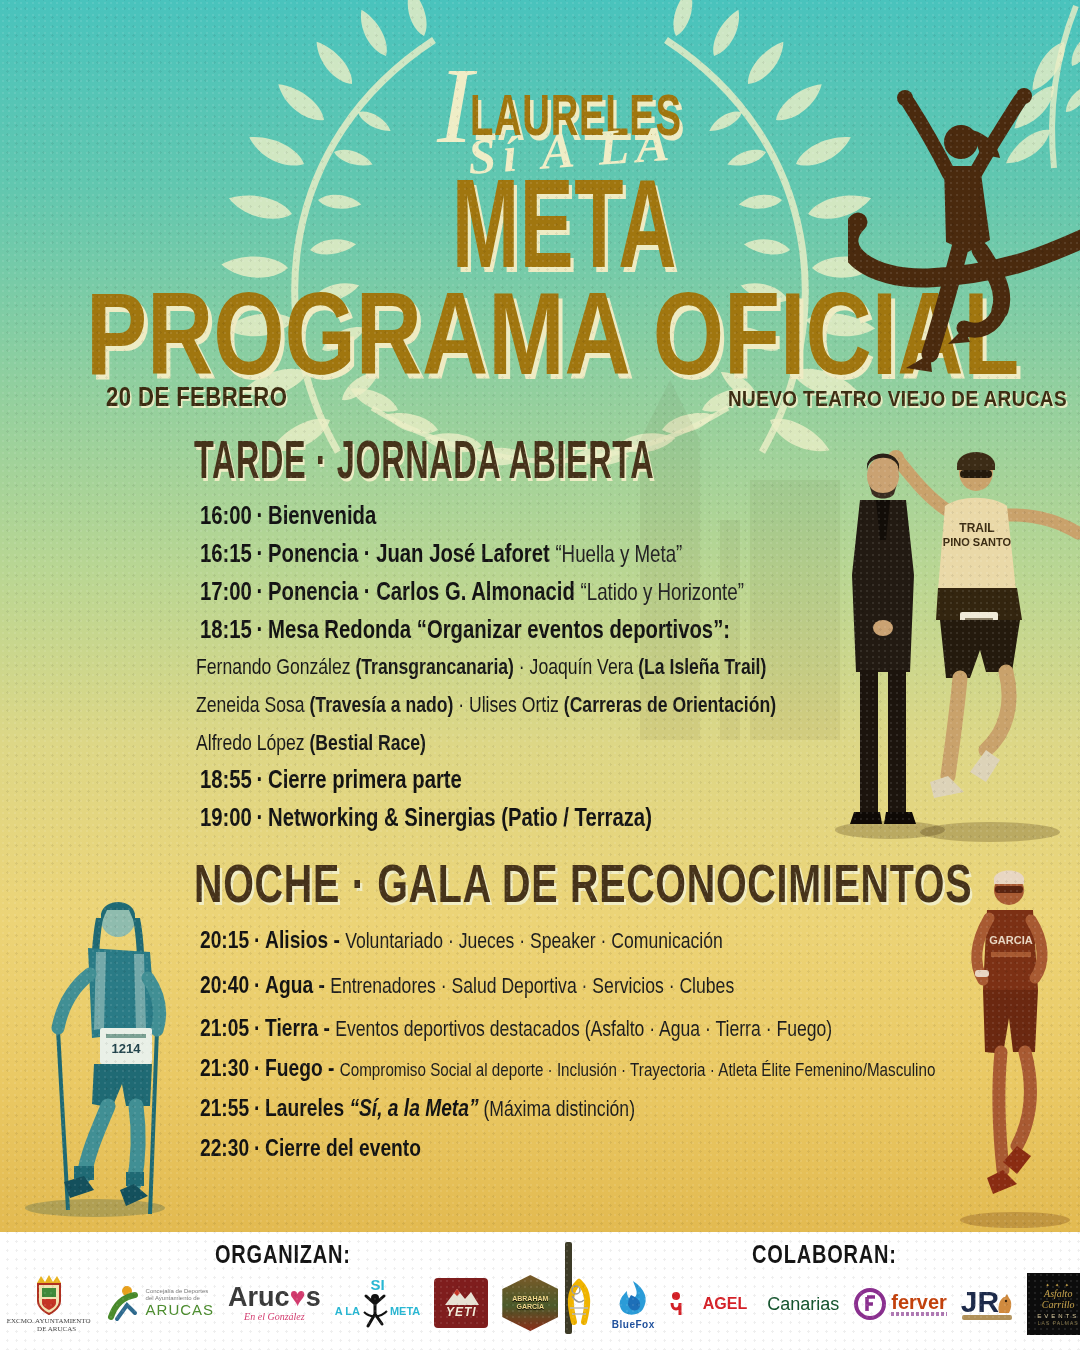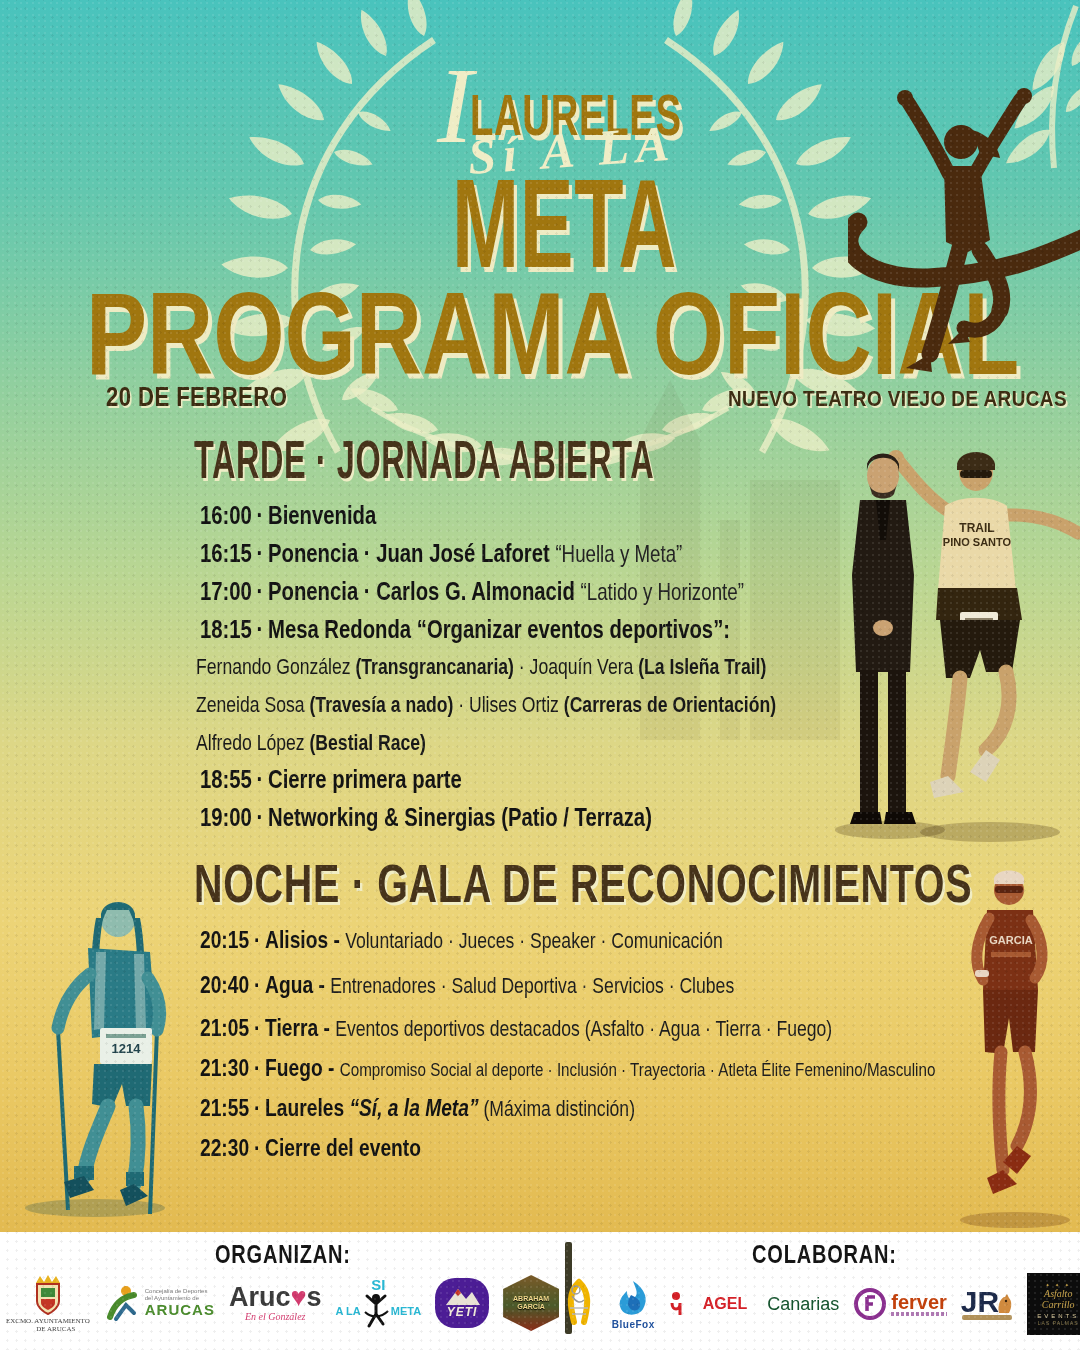--- a/index.html
+++ b/index.html
@@ -256,21 +256,21 @@
 
         <div class="logo" style="flex-direction:row;gap:5px;">
           <svg width="36" height="40" viewBox="0 0 36 40">
             <circle cx="22" cy="8" r="5" fill="#e8a01c"></circle>
             <path d="M6,34 C10,22 18,14 30,12" fill="none" stroke="#4a8b2c" stroke-width="6" stroke-linecap="round"></path>
             <path d="M12,36 L22,22 L30,30" fill="none" stroke="#2f6b8f" stroke-width="4" stroke-linecap="round"></path>
           </svg>
           <div style="text-align:left;">
             <div class="tiny2">Concejalía de Deportes</div>
             <div class="tiny2">del Ayuntamiento de</div>
-            <div style="font-size:15px;font-weight:700;color:#4a8b2c;letter-spacing:1px;">ARUCAS</div>
+            <div style="font-size:15px;font-weight:400;color:#4a8b2c;letter-spacing:1px;">ARUCAS</div>
           </div>
         </div>
 
         <div class="logo">
           <div style="font-size:27px;font-weight:700;color:#3a3a3a;line-height:1;"><span>Aruc</span><span style="color:#d23b6e;">♥</span><span>s</span></div>
           <div style="font-size:10px;font-style:italic;color:#d23b6e;font-family:'Liberation Serif',serif;">En el González</div>
         </div>
 
         <div class="logo">
           <div style="font-size:15px;font-weight:700;color:#29b7d3;line-height:1;">SI</div>
@@ -279,21 +279,21 @@
             <svg width="26" height="38" viewBox="0 0 26 38">
               <circle cx="13" cy="6" r="4" fill="#111"></circle>
               <path d="M13,10 L13,22 M13,12 L4,4 M13,12 L22,4 M13,22 L6,34 M13,22 L20,32" stroke="#111" stroke-width="3" fill="none" stroke-linecap="round"></path>
               <path d="M2,20 C8,26 18,26 25,19" stroke="#111" stroke-width="2" fill="none"></path>
             </svg>
             <span style="font-size:11px;font-weight:700;color:#29b7d3;">META</span>
           </div>
         </div>
 
         <div class="logo">
-          <div style="width:54px;height:50px;background:#4c1d95;border-radius:20px;display:flex;flex-direction:column;align-items:center;justify-content:center;">
+          <div style="width:54px;height:50px;background:#7f1d1d;border-radius:4px;display:flex;flex-direction:column;align-items:center;justify-content:center;">
             <svg width="36" height="18" viewBox="0 0 36 18">
               <polygon points="2,18 14,2 22,12 28,5 36,18" fill="#e8e2d4"></polygon>
               <polygon points="11,6 14,2 17,6 14,9" fill="#c43525"></polygon>
             </svg>
             <div style="color:#f2ecda;font-size:12px;font-weight:700;font-style:italic;letter-spacing:1px;">YETI</div>
           </div>
         </div>
 
         <div class="logo">
           <div style="width:56px;height:56px;background:linear-gradient(180deg,#7a5a28 0%,#4a5a2a 55%,#8a2c18 100%);clip-path:polygon(50% 0,100% 25%,100% 75%,50% 100%,0 75%,0 25%);display:flex;align-items:center;justify-content:center;">

